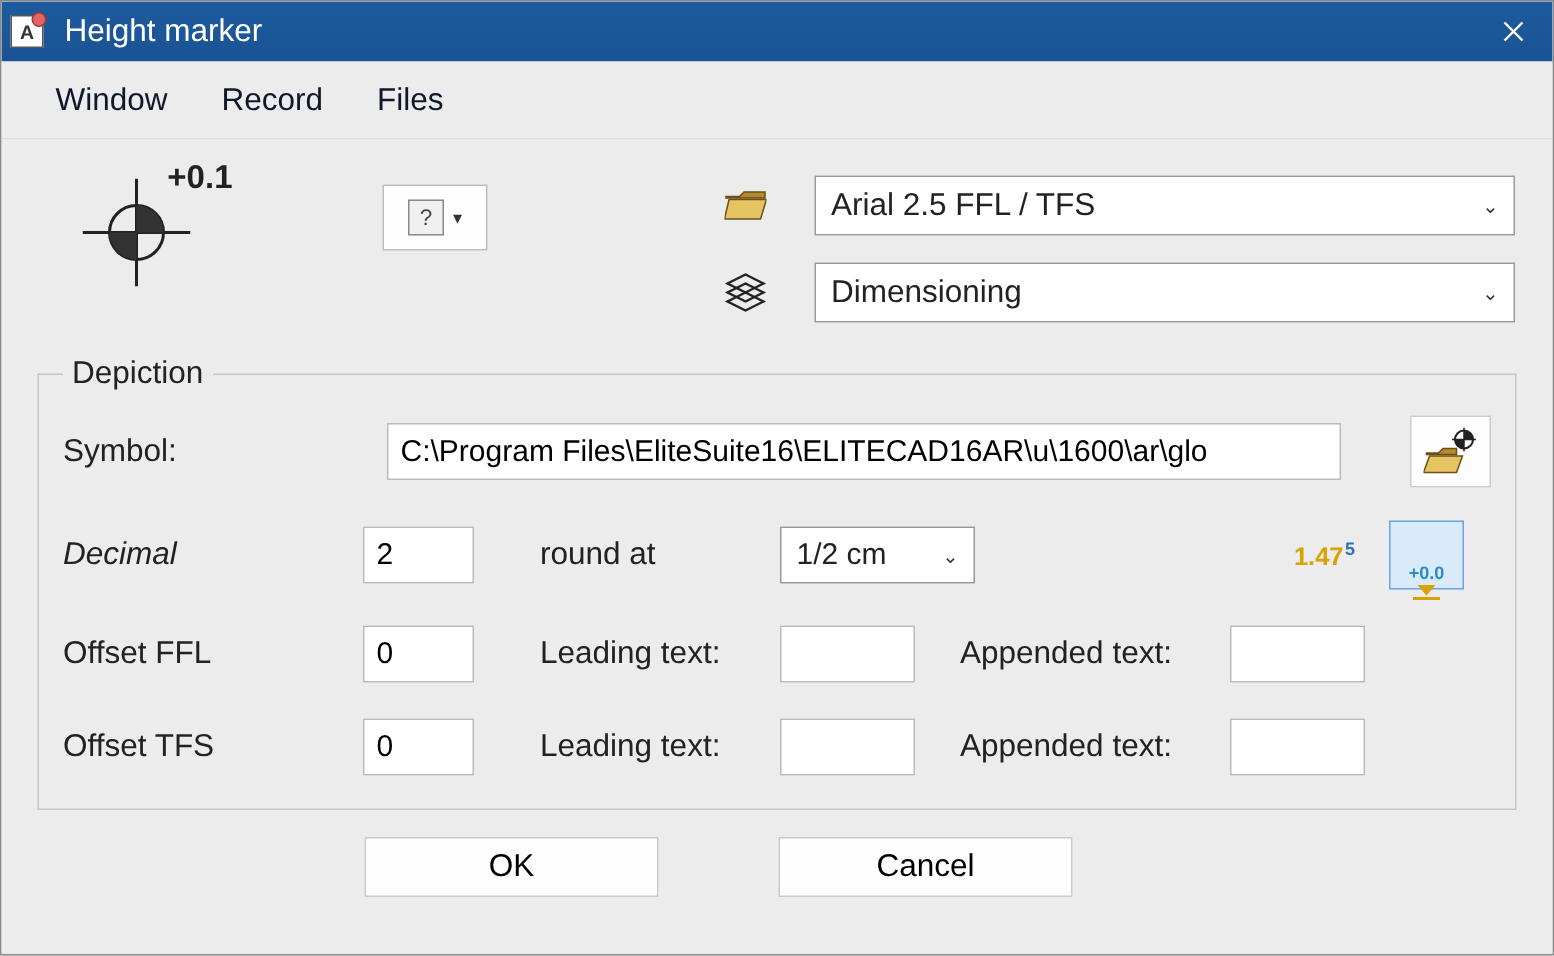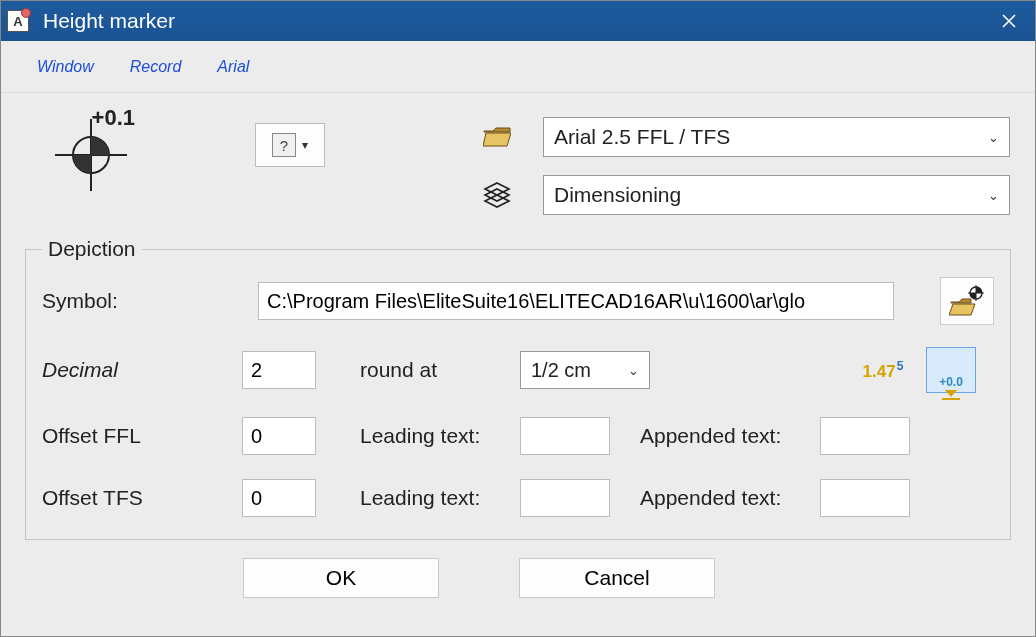--- a/index.html
+++ b/index.html
@@ -31,34 +31,33 @@
       color:#fff; font-size: 20px; cursor:pointer;
     }
 
     
     .menubar {
       height: 52px; background: #ececec;
       display:flex; align-items:center;
       padding: 0 18px; border-bottom: 1px solid #ddd;
     }
     .menubar .item {
-      font-size: 16px; color:#1d4ed8; padding: 6px 18px;
+      font-size: 21px; color:#0f172a; padding: 6px 18px;
       cursor:pointer;
-      font-style:italic;
     }
 
     
     .content { padding: 12px 24px 0 24px; background:#ececec; height: calc(100% - 40px - 52px); }
 
     .toprow { display:flex; align-items:flex-start; gap:12px; }
     .bigicon {
       width: 132px; height: 100px; position: relative;
       display:flex; align-items:center; justify-content:center;
     }
-    .bigicon .label01 { position:absolute; top:0; right:22px; font-weight:700; font-size:22px; color:#222; }
+    .bigicon .label01 { position:absolute; top:0; right:2px; font-weight:700; font-size:22px; color:#222; }
 
     .qbtn {
       width: 70px; height:44px; background:#fdfdfd; border:1px solid #bbb;
       display:flex; align-items:center; justify-content:center; gap:6px;
       margin-top:18px; margin-left:86px;
     }
     .qbtn .qbox { width:24px;height:24px; border:1px solid #888; background:#f0f0f0; display:flex;align-items:center;justify-content:center; font-size:15px; color:#444;}
     .qbtn .chev { font-size:12px; color:#333; }
 
     .rightcol { margin-left: 140px; display:flex; flex-direction:column; gap:18px; padding-top:12px; }
@@ -125,21 +124,21 @@
   <div class="close">
     <svg width="14" height="14" viewBox="0 0 14 14">
         <path d="M1 1 L13 13 M13 1 L1 13" stroke="#fff" stroke-width="1.6"></path>
       </svg>
   </div>
 </div>
 
 <div class="menubar">
   <div class="item">Window</div>
   <div class="item">Record</div>
-  <div class="item">Arial</div>
+  <div class="item">Files</div>
 </div>
 
 <div class="content">
 
   <div class="toprow">
     <div class="bigicon">
       <span class="label01">+0.1</span>
       <svg width="72" height="72" viewBox="0 0 72 72">
         <line x1="36" y1="0" x2="36" y2="72" stroke="#222" stroke-width="2"></line>
         <line x1="0" y1="36" x2="72" y2="36" stroke="#222" stroke-width="2"></line>

